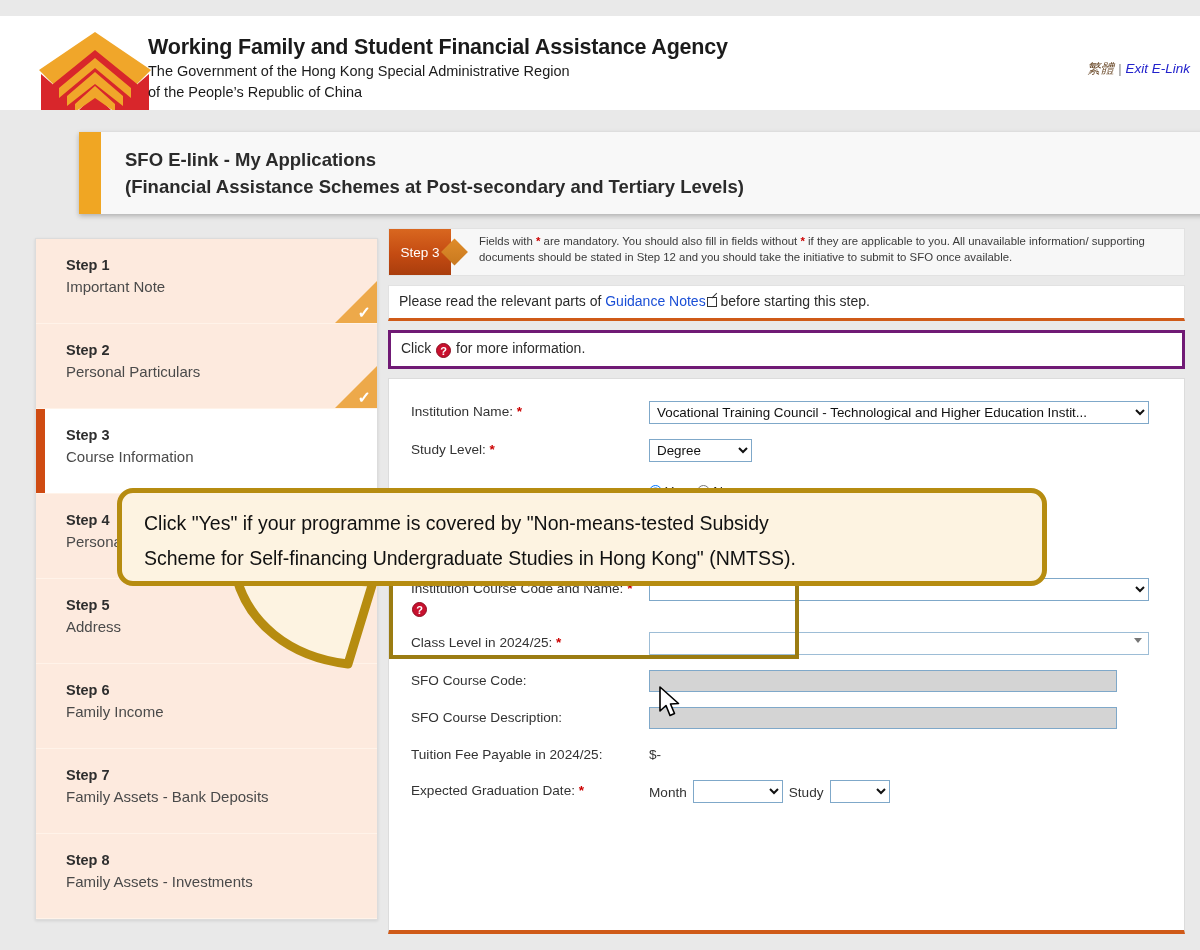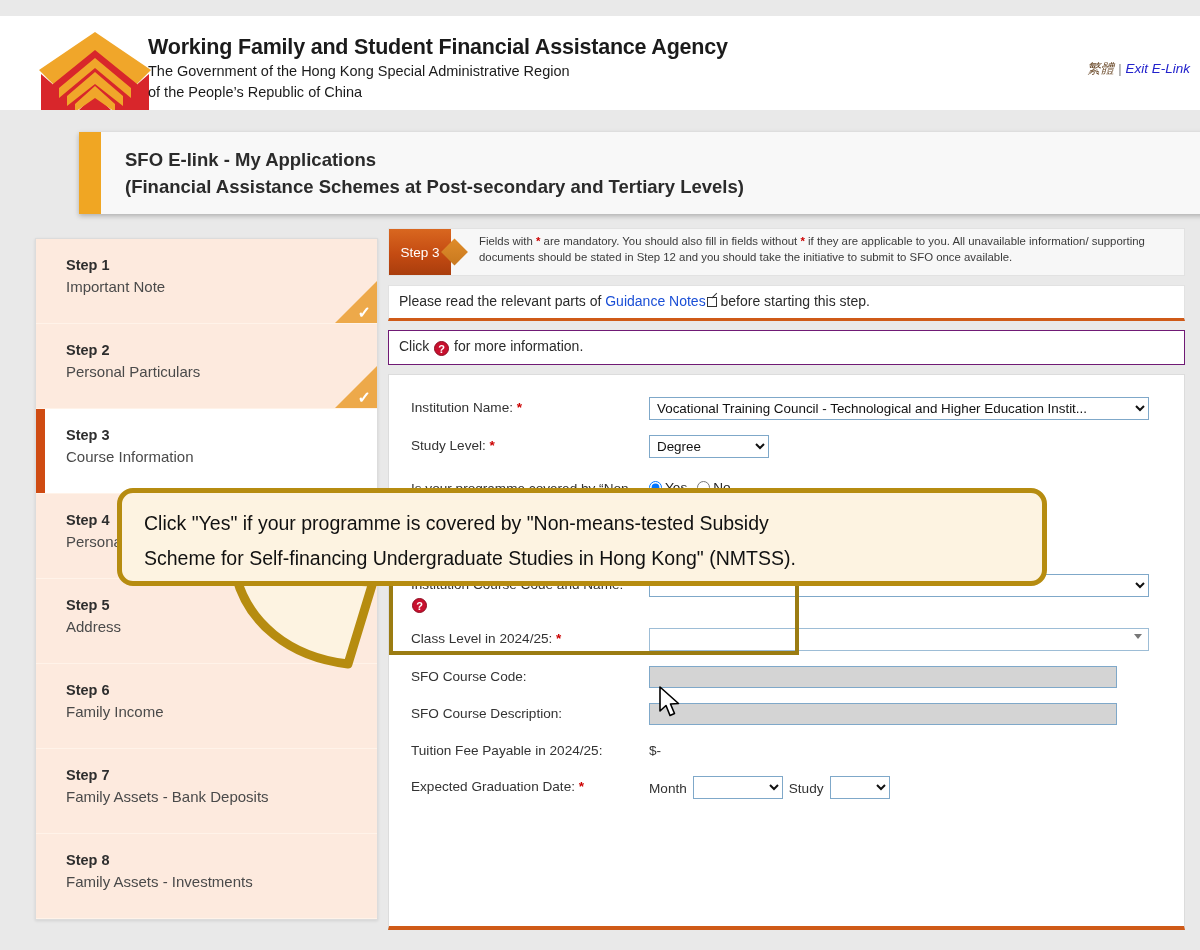--- a/index.html
+++ b/index.html
@@ -172,21 +172,21 @@
     border: 1.3px solid #333; position: relative;
     vertical-align: -1px; margin-left: 1px;
   }
   .ext-icon::after {
     content: ""; position: absolute; right: -2px; top: -3px;
     width: 7px; height: 1.4px; background: #333;
     transform: rotate(-45deg);
   }
   .click-bar {
     background: #ffffff;
-    border: 1px solid #701a75;
+    border: 3px solid #701a75;
     margin-top: 9px;
     padding: 7px 10px 8px 10px;
     font-size: 14px; color: #2b2b2b;
   }
 
   .help-icon {
     display: inline-block;
     width: 15px; height: 15px;
     border-radius: 50%;
     background: #c8102e;
@@ -223,21 +223,21 @@
   select.sel {
     font-family: "Liberation Sans", sans-serif;
     font-size: 13.4px;
     color: #111;
     background: #ffffff;
     border: 1px solid #7fa8c9;
     height: 23px;
     padding: 1px 3px;
   }
   .sel-wide { width: 500px; }
-  .sel-narrow { width: 120px; }
+  .sel-narrow { width: 103px; }
   .sel-month { width: 90px; }
   .sel-year { width: 60px; }
   .sel-plain {
     width: 500px; height: 23px;
     border: 1px solid #9dbdd6;
     background: #ffffff;
     position: relative;
   }
   .sel-plain .caret {
     position: absolute; right: 6px; top: 5px;

